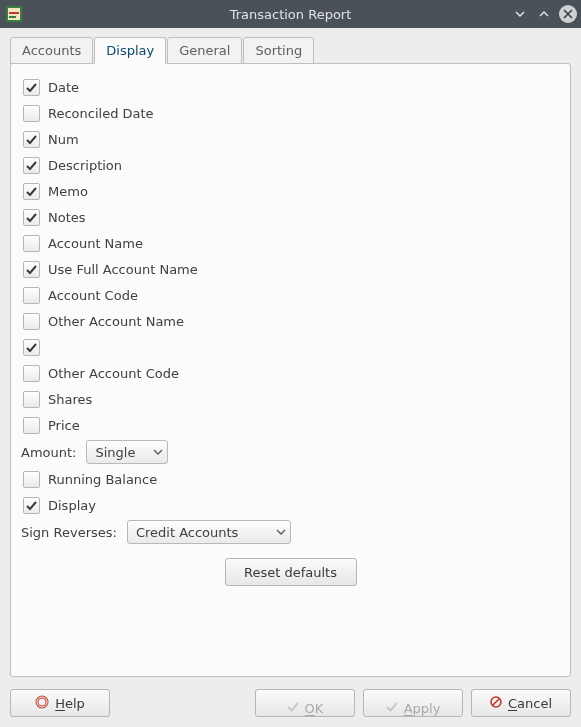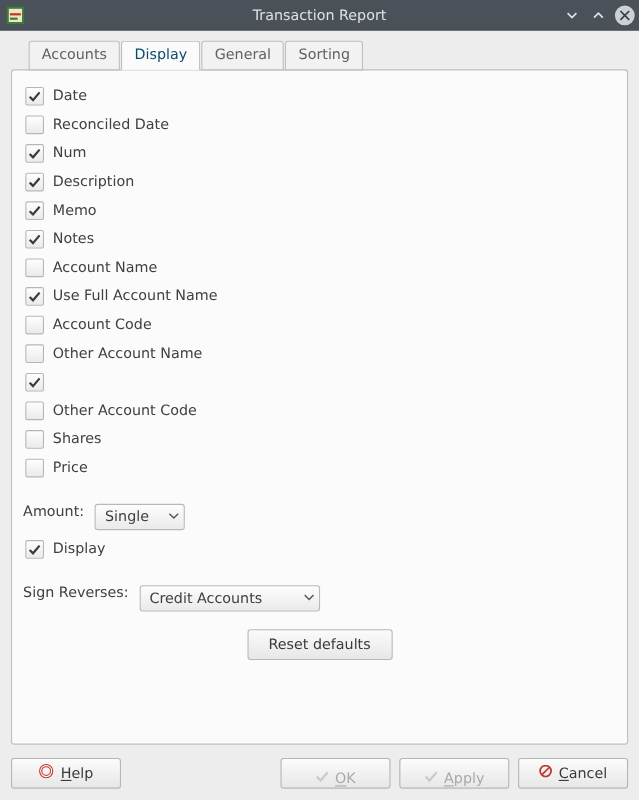--- a/index.html
+++ b/index.html
@@ -58,21 +58,20 @@
   flex-direction: column;
   background: #ededed;
 }
 
 
 .tabstrip {
   display: flex;
   align-items: flex-end;
   padding: 8px 0 0 10px;
   gap: 1px;
-  margin-left: 16px;
 }
 .tab {
   padding: 5px 11px 5px 11px;
   font-size: 13px;
   color: #606060;
   border: 1px solid #bfbfbf;
   border-top-left-radius: 3px;
   border-top-right-radius: 3px;
   background: #f2f2f2;
   position: relative;
@@ -117,23 +116,23 @@
   background: linear-gradient(#fefefe,#eaeaea);
   margin: 0 8px 0 2px;
   display: flex; align-items: center; justify-content: center;
 }
 .cbox svg { visibility: hidden; }
 .cbox.checked svg { visibility: visible; }
 .check-label { color: #404040; }
 
 .form-row {
   display: flex;
+  align-items: center;
   height: 28px;
   gap: 8px;
-  margin-top: 20px;
 }
 .form-row label { color: #404040; margin-right: 2px; }
 
 .select {
   height: 22px;
   border: 1px solid #b9b9b9;
   border-radius: 3px;
   background: linear-gradient(#fdfdfd,#eaeaea);
   display: flex;
   align-items: center;
@@ -340,20 +339,28 @@
         <div class="select" style="min-width:68px">
           <span>Single</span>
           <span class="chev">
             <svg width="10" height="10" viewBox="0 0 10 10">
                 <path d="M1 3 L5 7 L9 3" stroke="#555" stroke-width="1.3" fill="none"></path>
               </svg>
           </span>
         </div>
       </div>
 
+      <div class="check-row">
+        <span class="cbox">
+            <svg width="11" height="11" viewBox="0 0 11 11">
+              <path d="M1 6 L4 9 L10 2" stroke="#3a3a3a" stroke-width="2" fill="none"></path>
+            </svg>
+          </span>
+        <span class="check-label">Running Balance</span>
+      </div>
       <div class="check-row">
         <span class="cbox checked">
             <svg width="11" height="11" viewBox="0 0 11 11">
               <path d="M1 6 L4 9 L10 2" stroke="#3a3a3a" stroke-width="2" fill="none"></path>
             </svg>
           </span>
         <span class="check-label">Display</span>
       </div>
 
       <div class="form-row">

